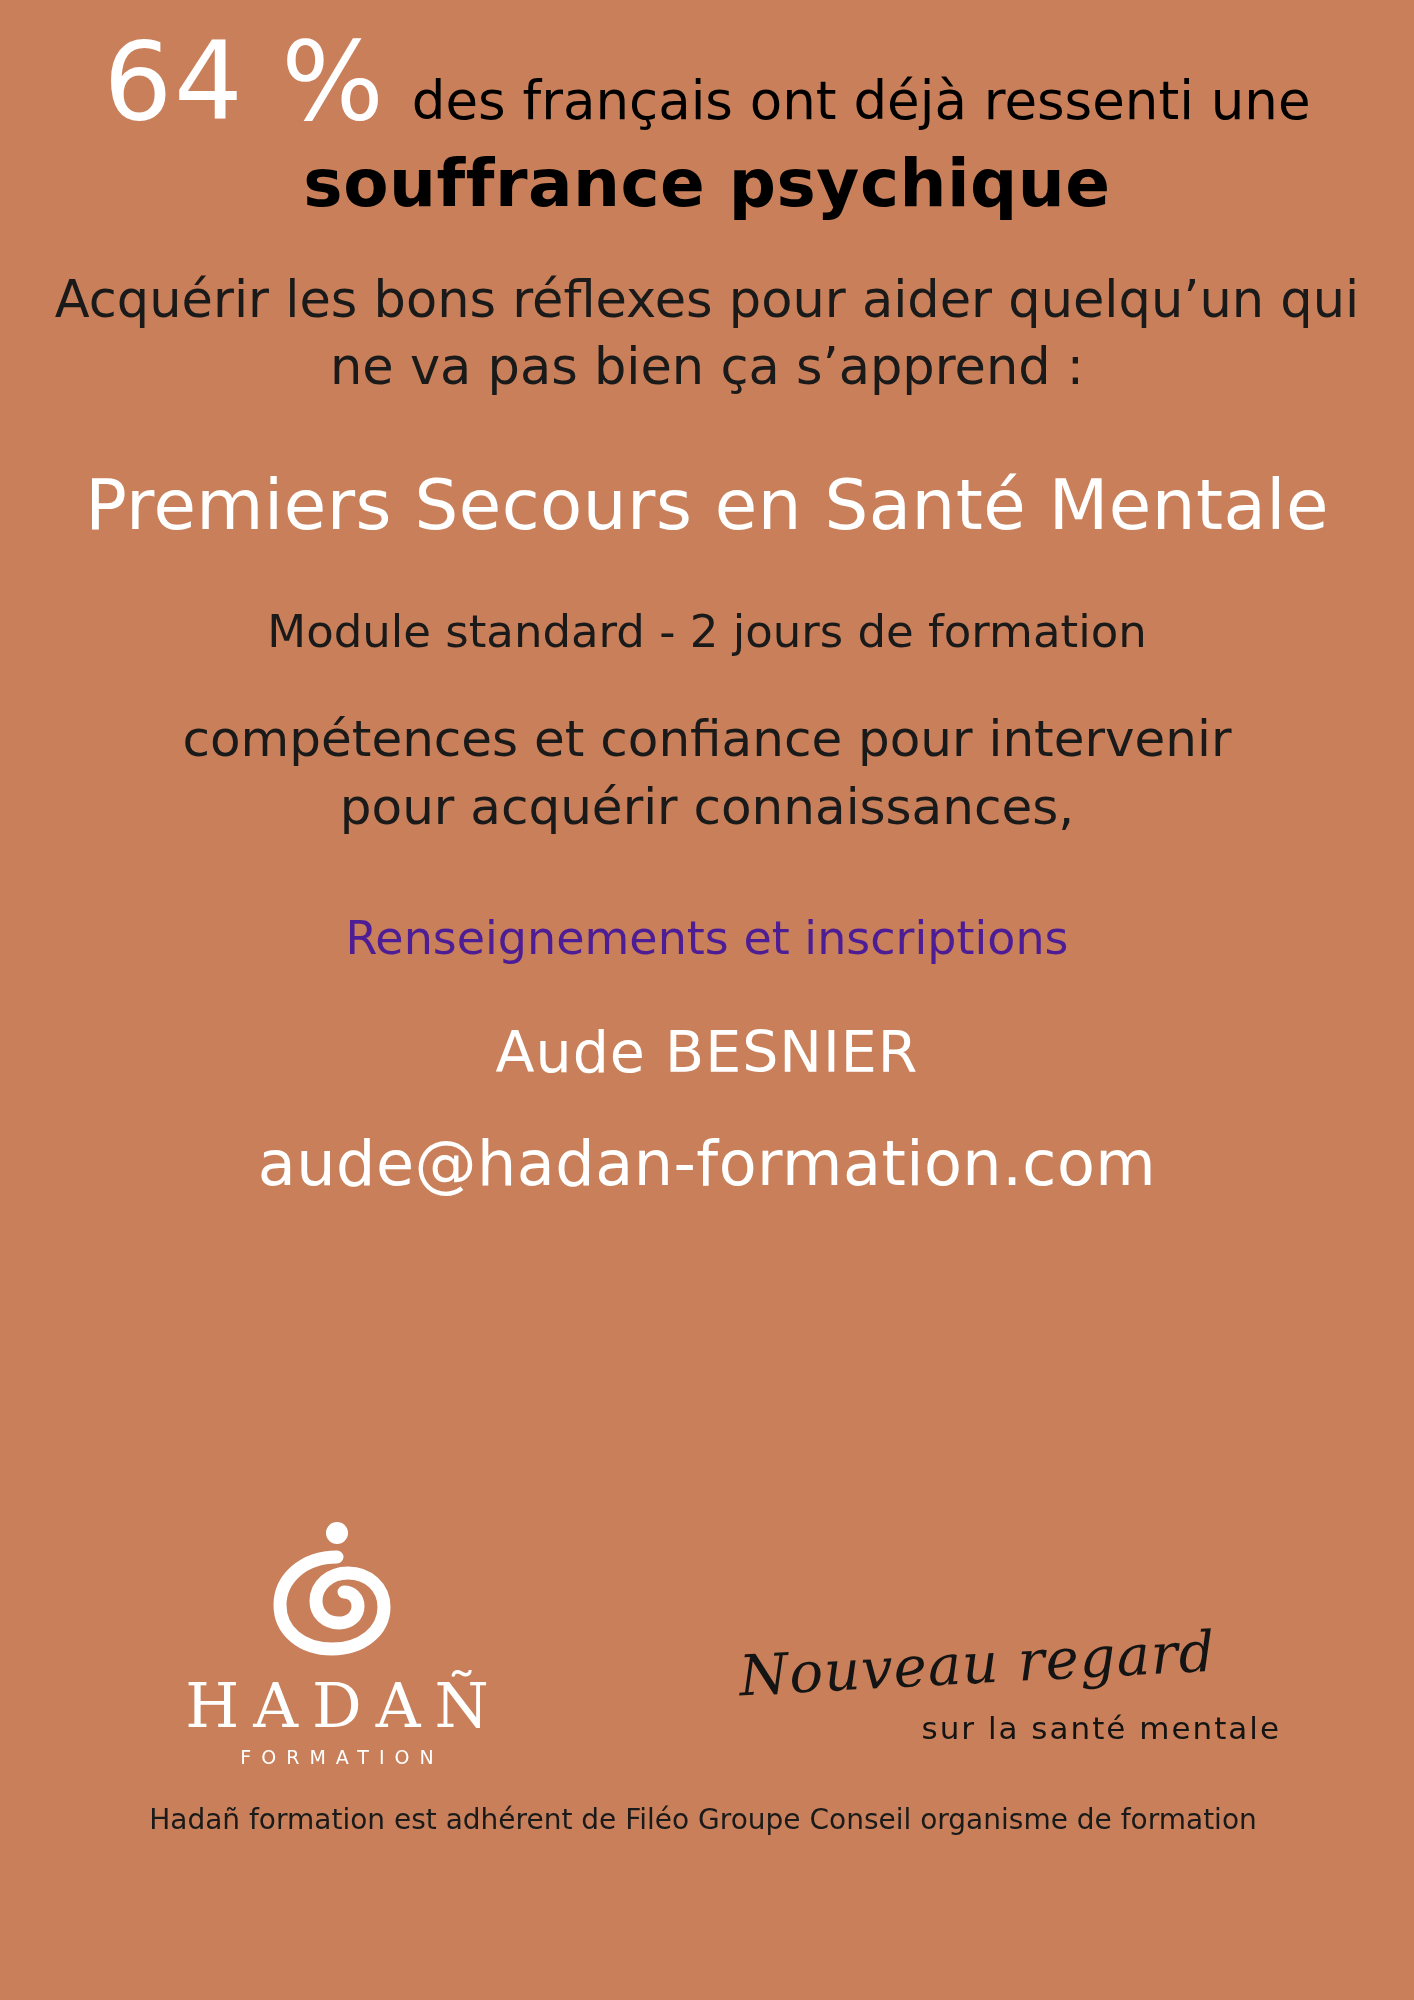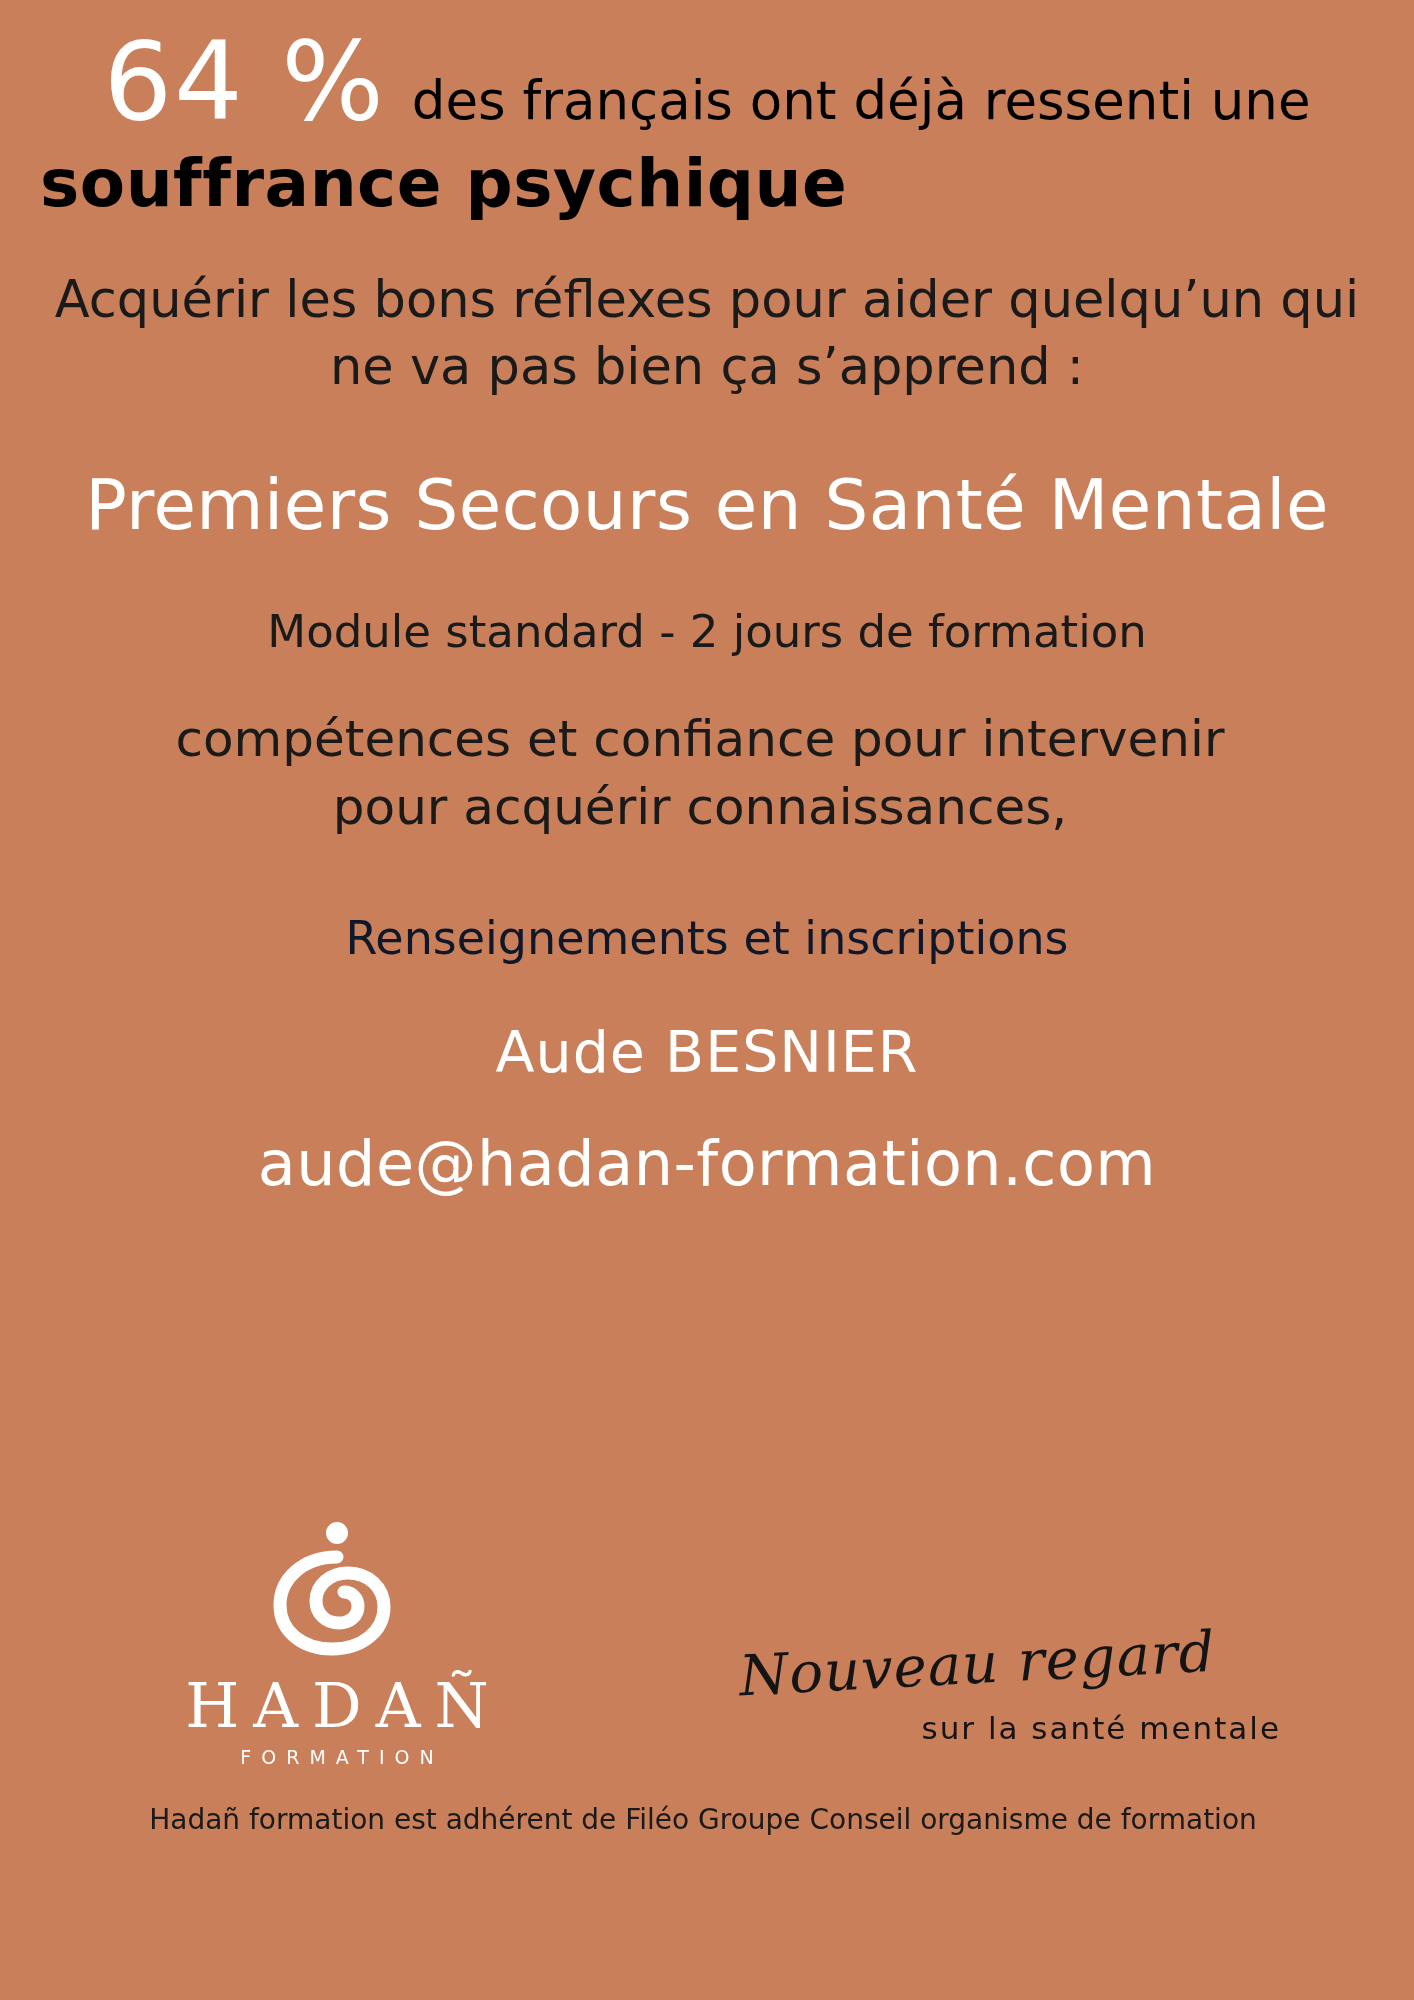--- a/index.html
+++ b/index.html
@@ -14,20 +14,21 @@
     color: #1a1a1a;
     position: relative;
   }
   .poster {
     width: 1414px;
     height: 1876px;
     position: relative;
     padding: 0 40px;
     display: flex;
     flex-direction: column;
+    align-items: center;
   }
 
   
   .stat-row {
     width: 100%;
     display: flex;
     align-items: baseline;
     justify-content: center;
     gap: 26px;
     margin-top: 28px;
@@ -101,21 +102,21 @@
     line-height: 1.35;
     text-align: center;
     color: #1a1a1a;
     max-width: 1320px;
   }
 
   
   .contact-heading {
     margin-top: 70px;
     font-size: 46px;
-    color: #0f172a;
+    color: #4c1d95;
     text-align: center;
   }
   .contact-name {
     margin-top: 54px;
     font-size: 57px;
     color: #ffffff;
     text-align: center;
     letter-spacing: 1px;
   }
   .contact-email {

